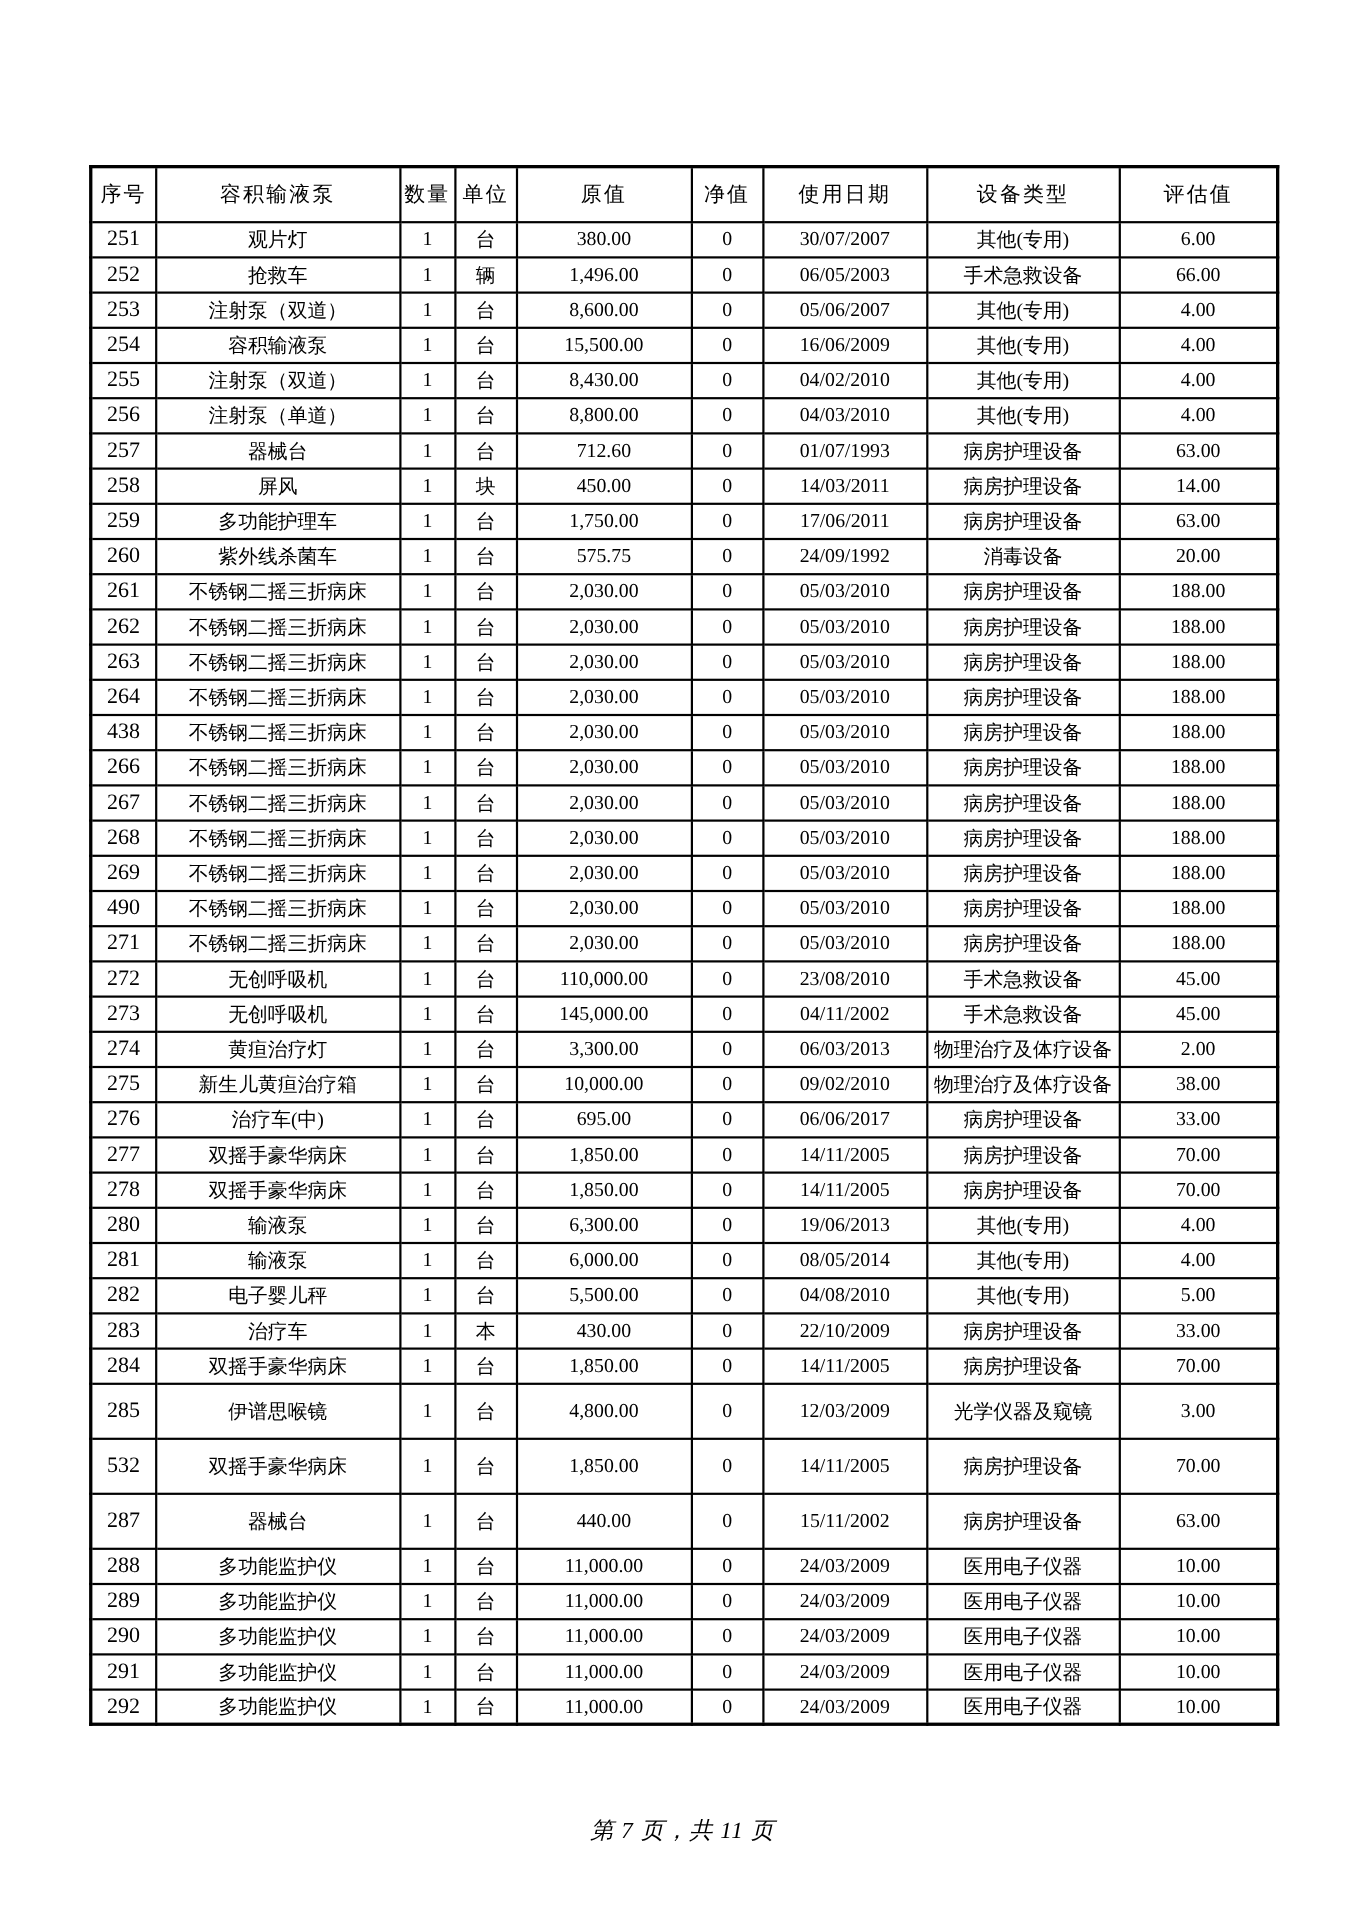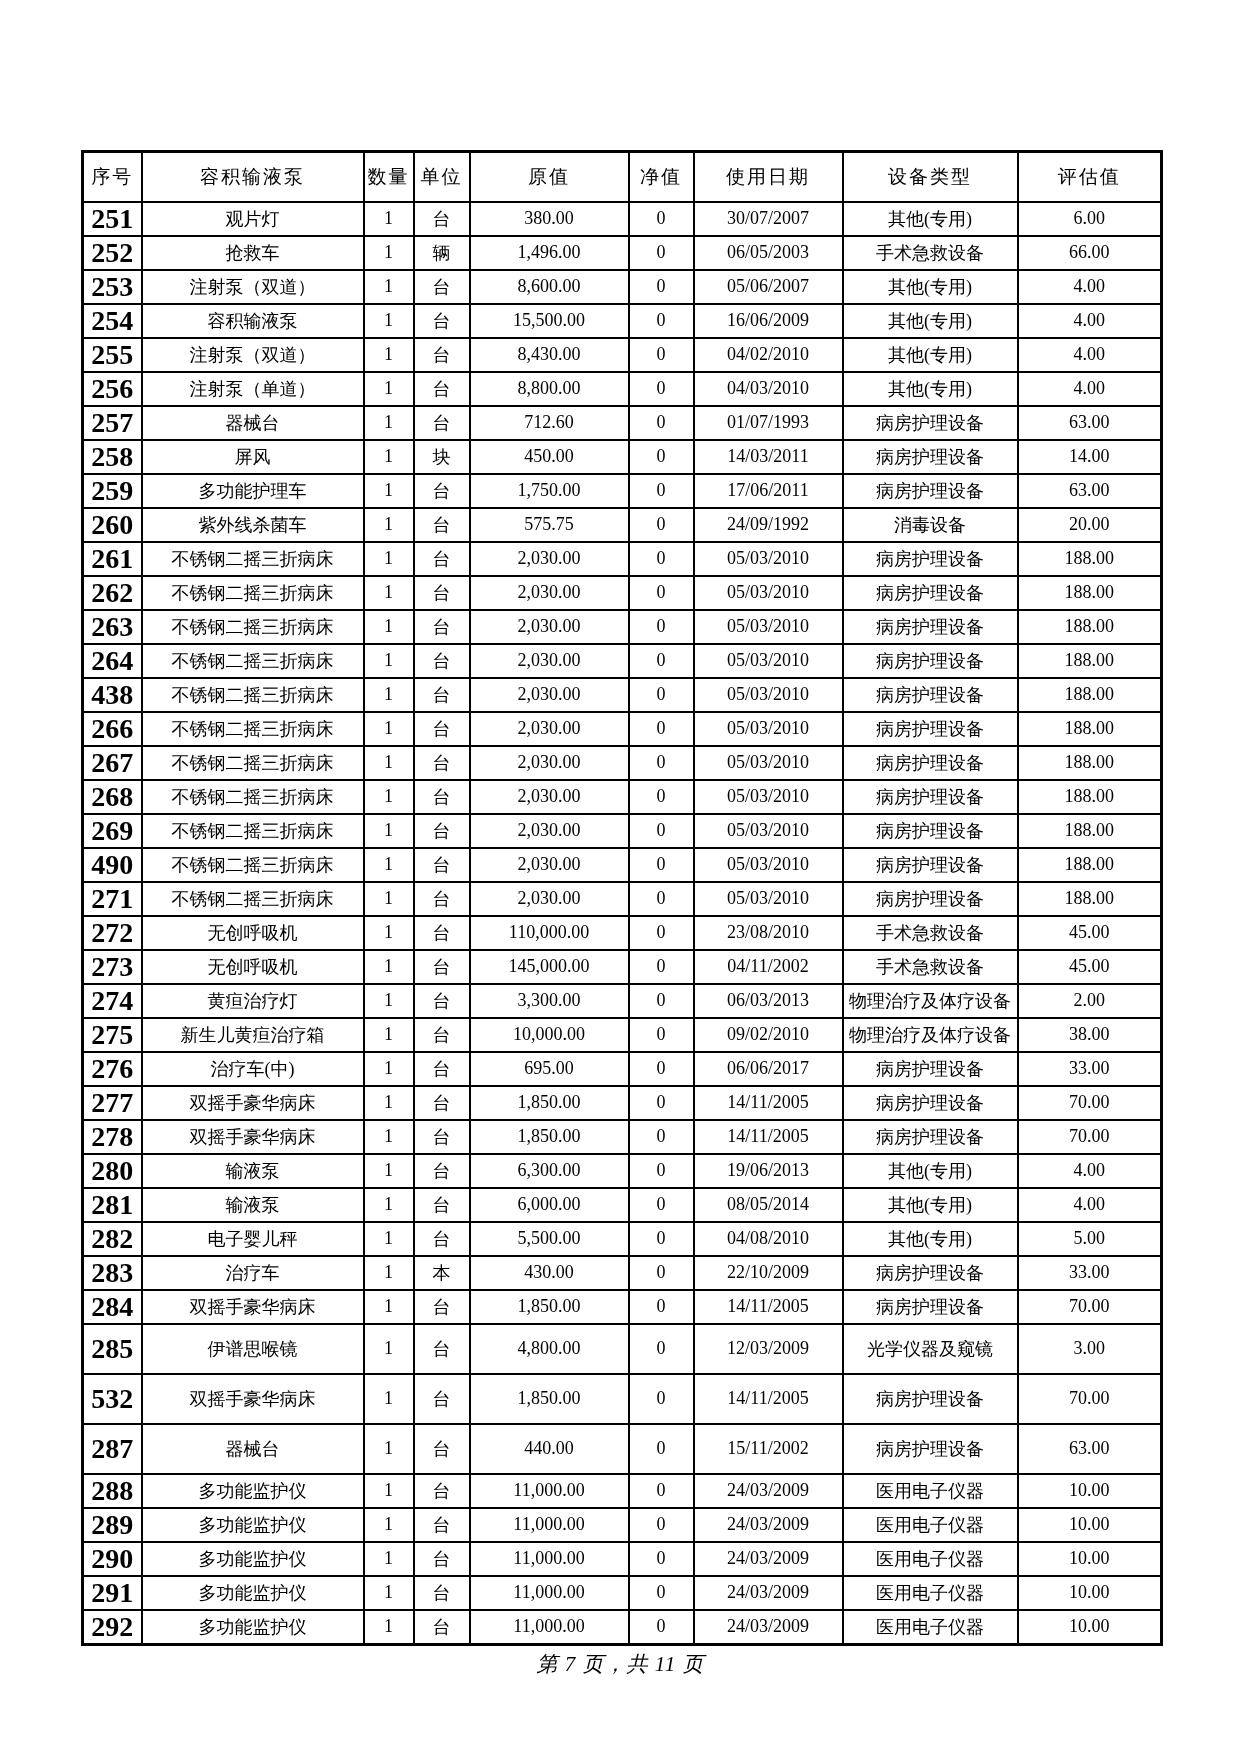--- a/index.html
+++ b/index.html
@@ -44,22 +44,21 @@
   .doc-table tbody tr {
     height: 32px;
   }
   .doc-table tbody tr.tall {
     height: 50px;
   }
   .doc-table td {
     font-size: 18px;
   }
   .doc-table td.col-index {
-    font-size: 28px;
-    font-weight: bold;
+    font-size: 20px;
   }
   .doc-table td.col-original-value,
   .doc-table td.col-net-value,
   .doc-table td.col-date,
   .doc-table td.col-assessed-value,
   .doc-table td.col-qty {
     font-size: 18px;
   }
   .page-footer {
     position: absolute;

